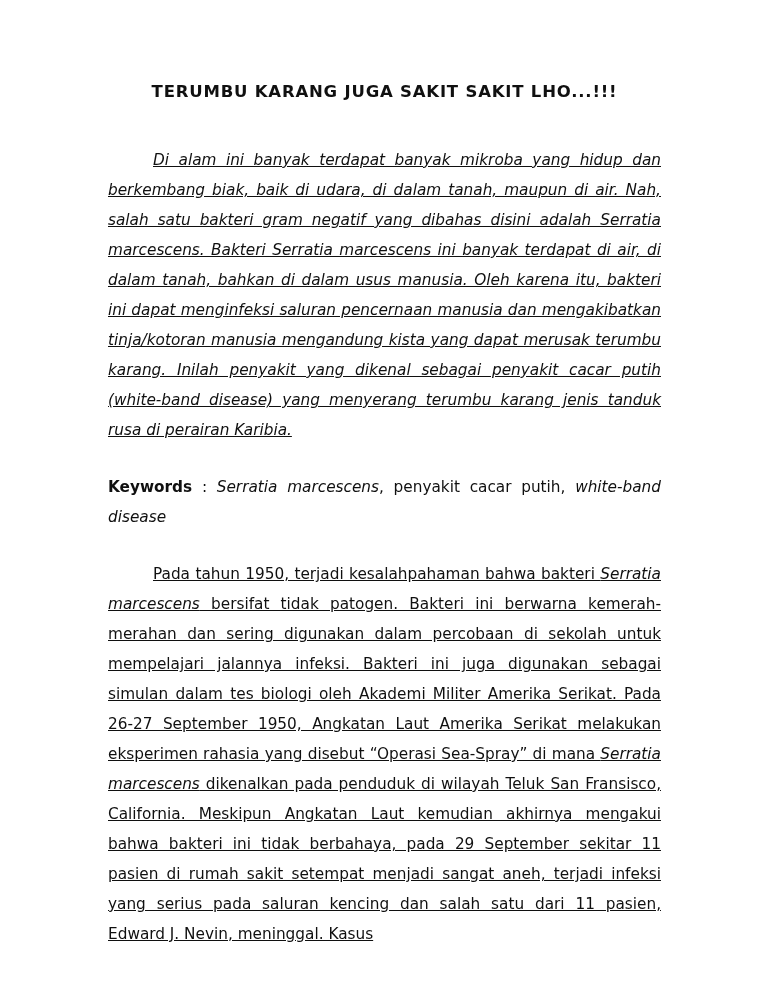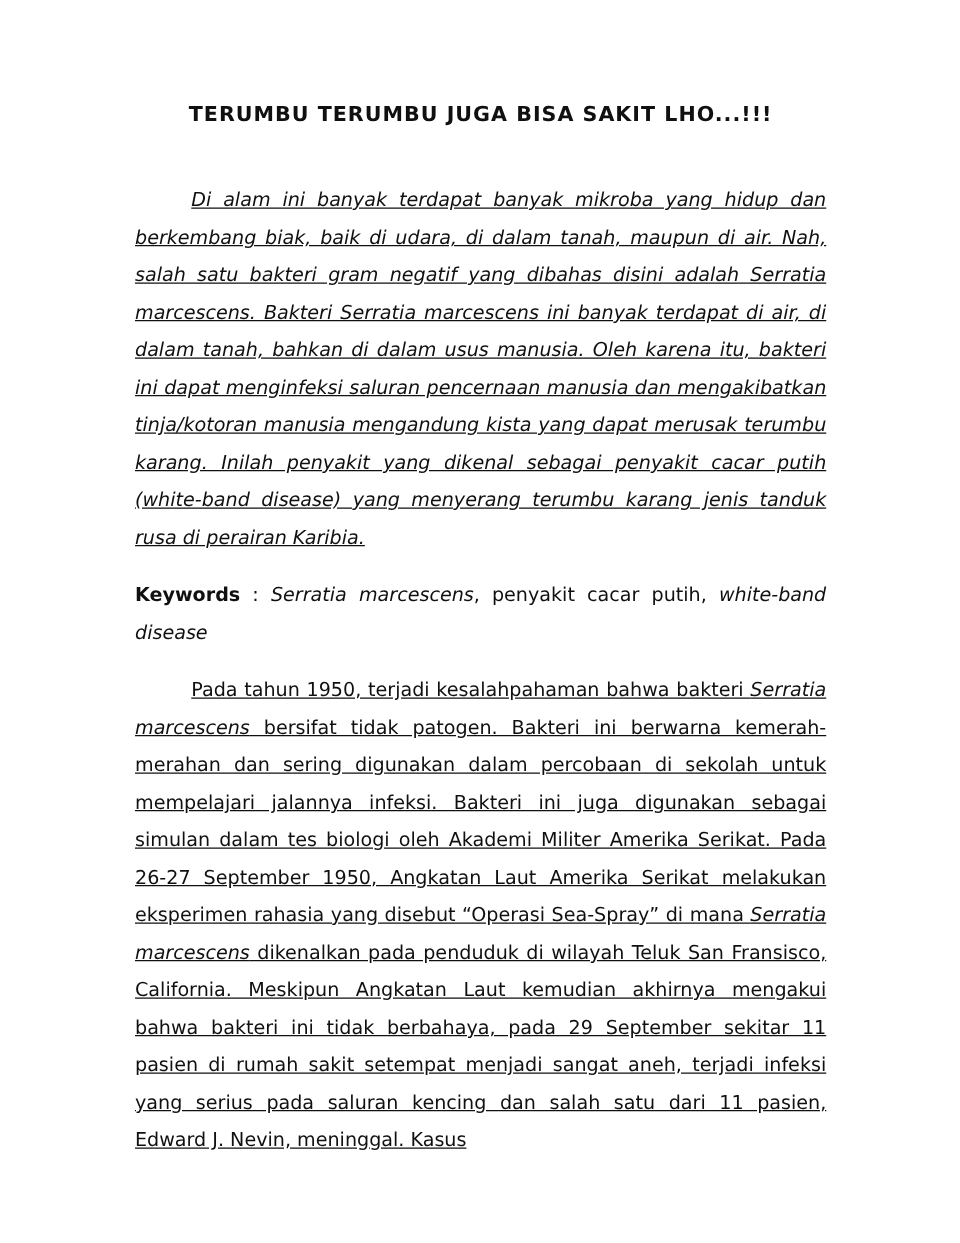--- a/index.html
+++ b/index.html
@@ -31,37 +31,37 @@
     white-space: nowrap;
   }
   .para {
     margin: 0;
     font-size: 15.3px;
     line-height: 30px;
     text-align: justify;
     text-justify: inter-word;
   }
   .para + .para {
-    margin-top: 16px;
+    margin-top: 27px;
   }
   .indent {
     text-indent: 45px;
     text-decoration: underline;
   }
   .seg-regular { font-style: normal; font-weight: normal; }
   .seg-italic  { font-style: italic; font-weight: normal; }
   .seg-bold    { font-style: normal; font-weight: bold; }
 </style>
 </head>
 <body>
 
 <div class="page">
   <div class="content">
 
-    <h1 class="doc-title">TERUMBU TERUMBU JUGA BISA SAKIT LHO...!!!</h1>
+    <h1 class="doc-title">TERUMBU KARANG JUGA SAKIT SAKIT LHO...!!!</h1>
 
     <p class="para indent"><span class="seg-italic">Di alam ini banyak terdapat banyak mikroba yang hidup dan berkembang biak, baik di udara, di dalam tanah, maupun di air. Nah, salah satu bakteri gram negatif yang dibahas disini adalah Serratia marcescens. Bakteri Serratia marcescens ini banyak terdapat di air, di dalam tanah, bahkan di dalam usus manusia. Oleh karena itu, bakteri ini dapat menginfeksi saluran pencernaan manusia dan mengakibatkan tinja/kotoran manusia mengandung kista yang dapat merusak terumbu karang. Inilah penyakit yang dikenal sebagai penyakit cacar putih (white-band disease) yang menyerang terumbu karang jenis tanduk rusa di perairan Karibia.</span></p>
 
     <p class="para"><span class="seg-bold">Keywords</span><span class="seg-regular"> : </span><span class="seg-italic">Serratia marcescens</span><span class="seg-regular">, penyakit cacar putih, </span><span class="seg-italic">white-band disease</span></p>
 
     <p class="para indent"><span class="seg-regular">Pada tahun 1950, terjadi kesalahpahaman bahwa bakteri </span><span class="seg-italic">Serratia marcescens</span><span class="seg-regular"> bersifat tidak patogen. Bakteri ini berwarna kemerah-merahan dan sering digunakan dalam percobaan di sekolah untuk mempelajari jalannya infeksi. Bakteri ini juga digunakan sebagai simulan dalam tes biologi oleh Akademi Militer Amerika Serikat. Pada 26-27 September 1950, Angkatan Laut Amerika Serikat melakukan eksperimen rahasia yang disebut “Operasi Sea-Spray” di mana </span><span class="seg-italic">Serratia marcescens</span><span class="seg-regular"> dikenalkan pada penduduk di wilayah Teluk San Fransisco, California. Meskipun Angkatan Laut kemudian akhirnya mengakui bahwa bakteri ini tidak berbahaya, pada 29 September sekitar 11 pasien di rumah sakit setempat menjadi sangat aneh, terjadi infeksi yang serius pada saluran kencing dan salah satu dari 11 pasien, Edward J. Nevin, meninggal. Kasus</span></p>
 
   </div>
 </div>
 

